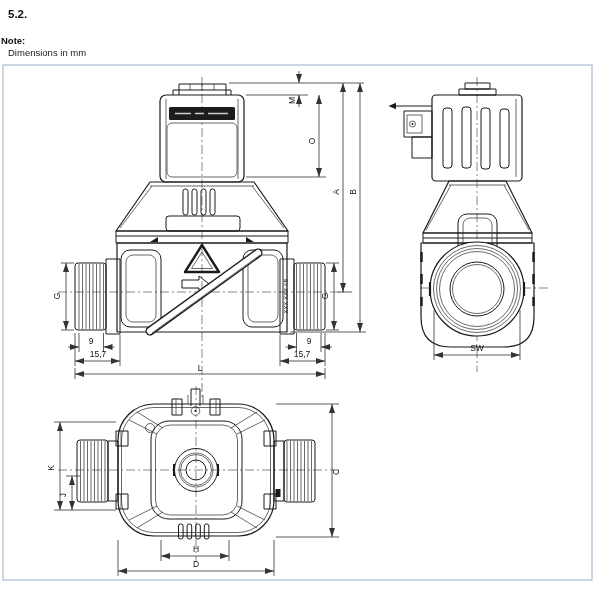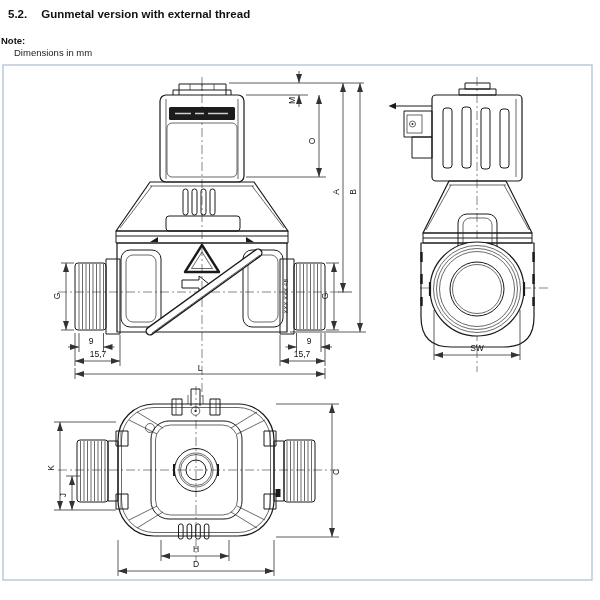--- a/index.html
+++ b/index.html
@@ -1,39 +1,38 @@
 <!DOCTYPE html>
 <html><head>
 <meta charset="utf-8">
 <style>
   html,body{margin:0;padding:0;background:#ffffff;}
   body{width:600px;height:600px;position:relative;font-family:"Liberation Sans",sans-serif;overflow:hidden;}
   .hdr{position:absolute;left:0;top:0;width:600px;}
   .title-row{position:absolute;left:8px;top:8px;display:flex;gap:14px;font-size:11.5px;font-weight:bold;color:#111;align-items:flex-end;}
   .note-label{position:absolute;left:1px;top:35px;font-size:9.5px;font-weight:bold;color:#111;}
-  .note-body{position:absolute;left:8px;top:47px;font-size:9.5px;color:#222;margin-left:6px;}
+  .note-body{position:absolute;left:8px;top:47px;font-size:9.5px;color:#222;}
   svg{position:absolute;left:0;top:0;}
   .ol{fill:none;stroke:#1a1a1a;stroke-width:1.2;stroke-linejoin:round;stroke-linecap:round;}
   .o2{fill:none;stroke:#1a1a1a;stroke-width:1;stroke-linejoin:round;}
   .thin{fill:none;stroke:#2a2a2a;stroke-width:0.7;}
   .dim{fill:none;stroke:#333;stroke-width:0.8;}
   .cl{fill:none;stroke:#555;stroke-width:0.7;stroke-dasharray:9 3 2 3;}
   .wf{fill:#fff;}
   .dk{fill:#1c1c1c;}
   .dimtext{font-size:8.5px;fill:#111;}
   .mark{font-size:5.5px;fill:#222;letter-spacing:0.3px;}
   .frame{fill:none;stroke:#b7c6d8;stroke-width:1.4;}
 </style>
 </head>
 <body>
 
 <div class="hdr">
   <div class="title-row">
     <span>5.2.</span>
-    <span>Gunmetal version with external thread</span>
   </div>
   <div class="note-label">Note:</div>
   <div class="note-body">Dimensions in mm</div>
 </div>
 
 <svg width="600" height="600" viewBox="0 0 600 600">
   <defs>
     <marker id="ar" markerWidth="10" markerHeight="8" refX="9" refY="3" orient="auto-start-reverse" markerUnits="userSpaceOnUse">
       <path d="M0,0 L9,3 L0,6 z" fill="#333"></path>
     </marker>

